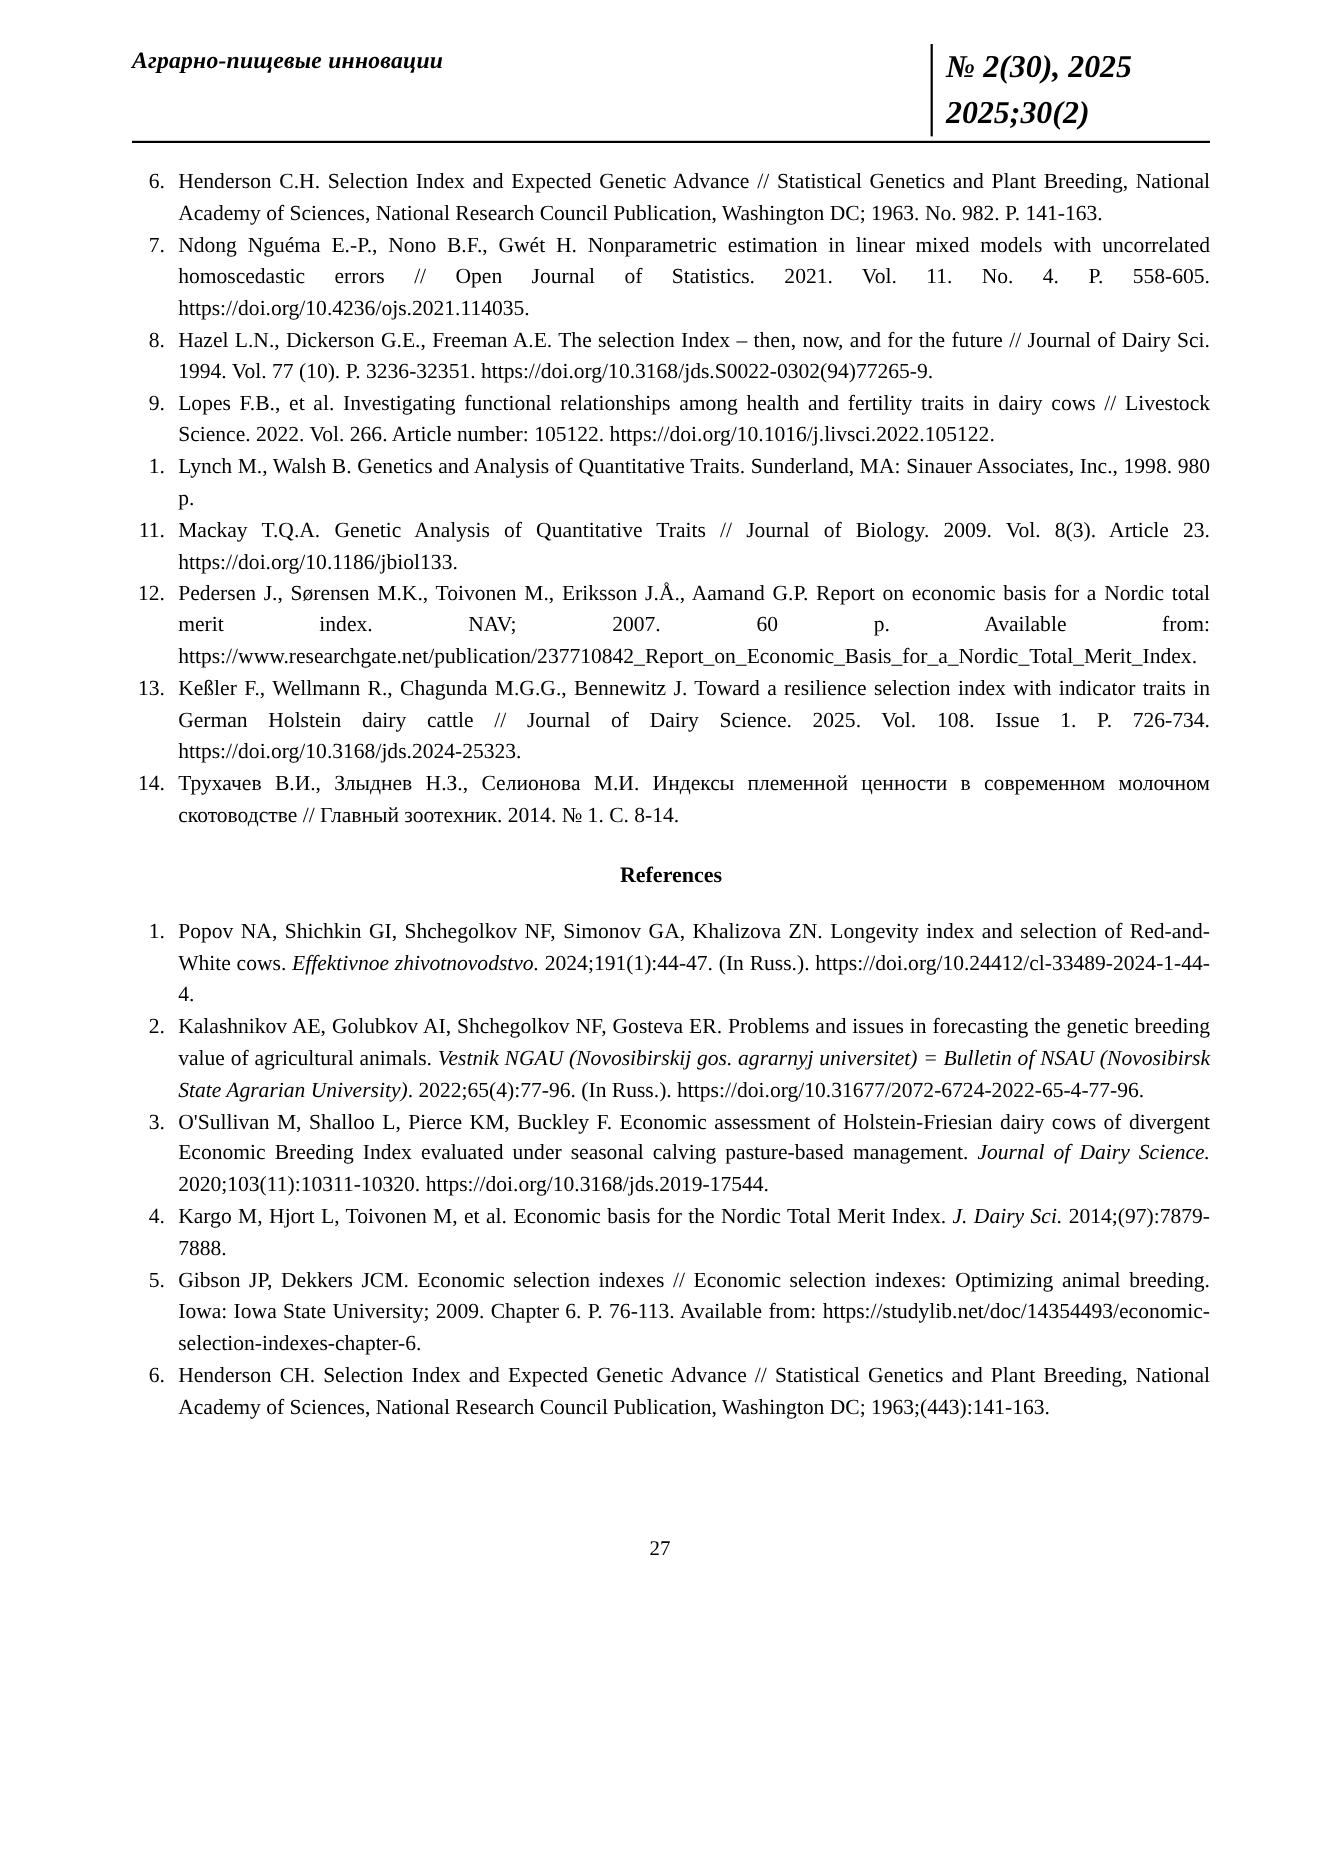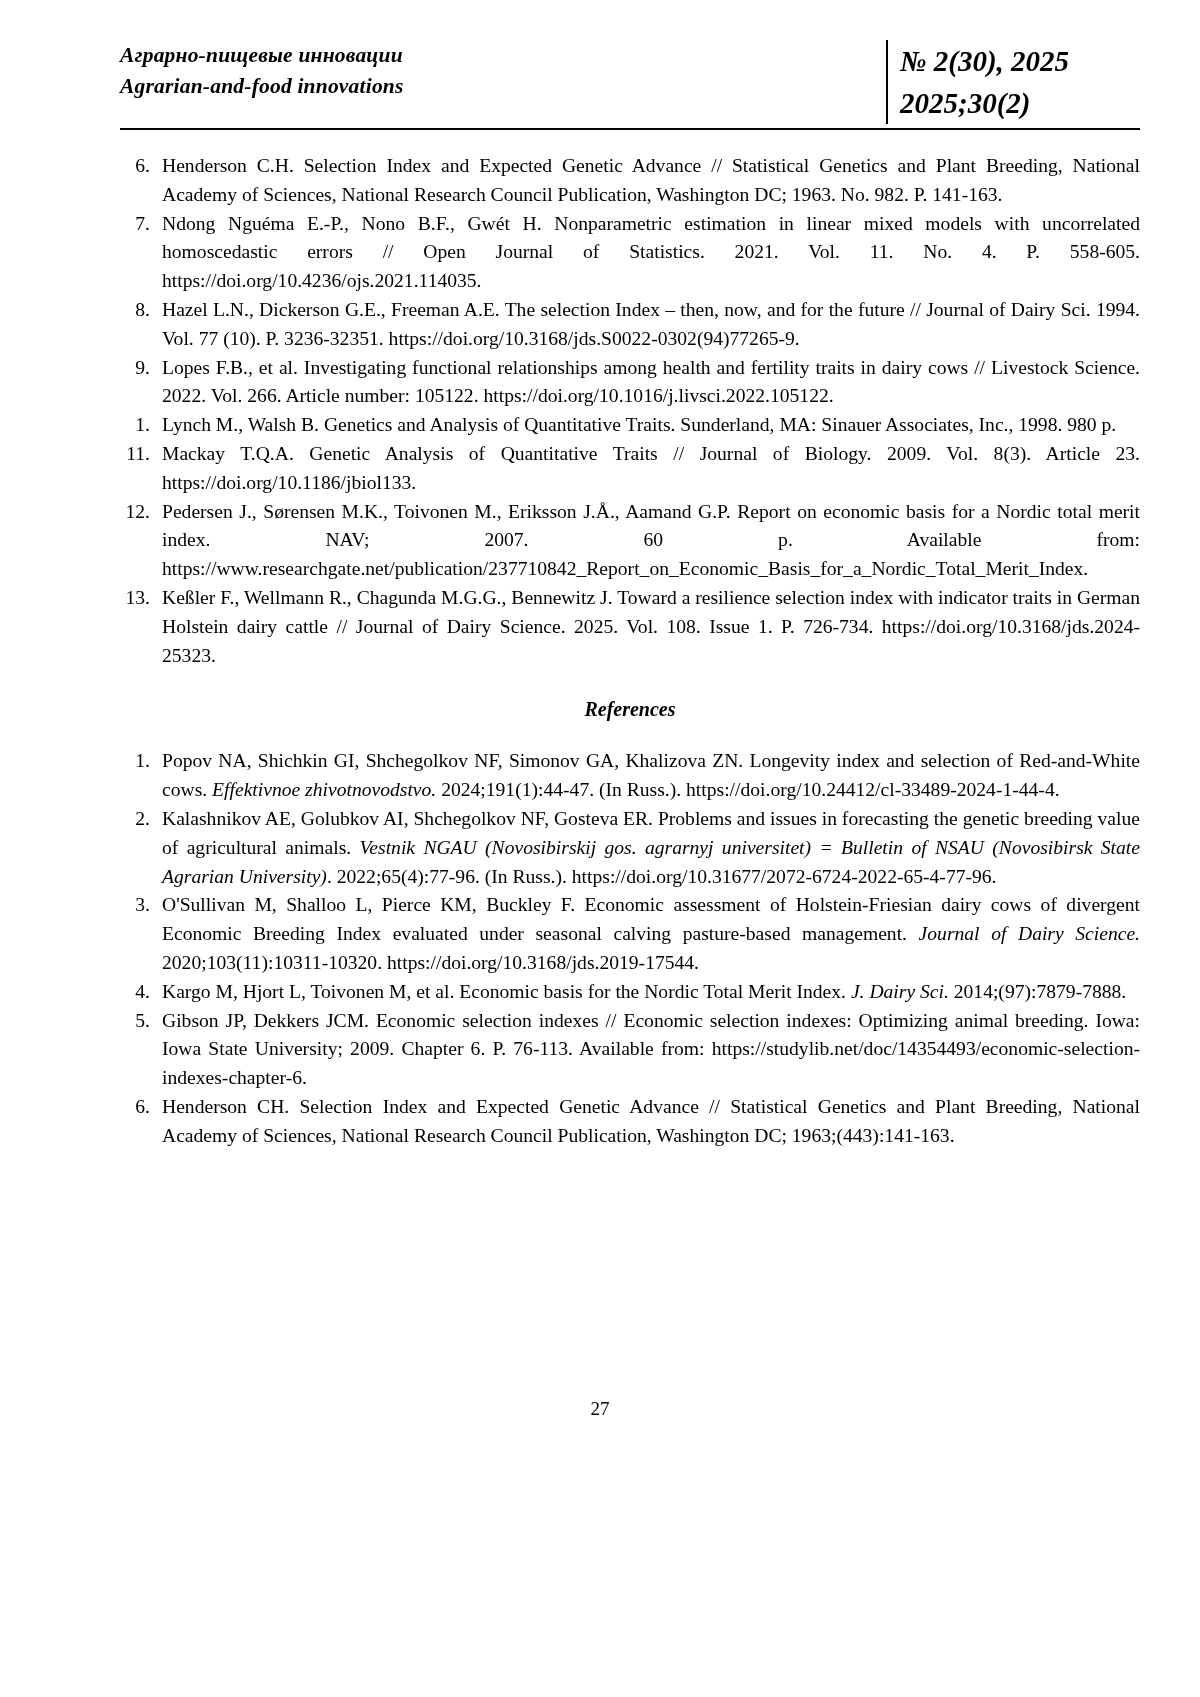--- a/index.html
+++ b/index.html
@@ -14,21 +14,21 @@
     color: #000000;
     position: relative;
     overflow: hidden;
   }
   .page {
     position: absolute;
     left: 0; top: 0;
     width: 1200px;
     height: 1448px;
     box-sizing: border-box;
-    padding: 40px 60px 0 120px;
+    padding: 40px 100px 0 120px;
   }
 
   
   .header {
     display: flex;
     align-items: flex-start;
     justify-content: space-between;
     border-bottom: 2.5px solid #000;
     padding-bottom: 4px;
     margin-bottom: 0;
@@ -78,21 +78,20 @@
     text-align: justify;
     text-justify: inter-word;
     hyphens: manual;
   }
   .ref-text i { }
 
   .list-top { margin-top: 22px; }
 
   .section-title {
     text-align: center;
-    font-style: italic;
     font-weight: bold;
     font-size: 20px;
     margin: 28px 0 26px 0;
   }
 
   .page-number {
     position: absolute;
     bottom: 28px;
     left: 0;
     width: 1200px;
@@ -101,21 +100,20 @@
   }
 </style>
 </head>
 <body>
 
 <div class="page">
 
   <div class="header">
     <div class="header-left">
       <div>Аграрно-пищевые инновации</div>
-      <div>Agrarian-and-food innovations</div>
     </div>
     <div class="header-right">
       <div>№ 2(30), 2025</div>
       <div>2025;30(2)</div>
     </div>
   </div>
 
   <ul class="ref-list list-top" id="bibliography-list">
       <li class="ref-item">
         <span class="ref-num">6.</span>
@@ -142,20 +140,24 @@
         <span class="ref-text">Mackay T.Q.A. Genetic Analysis of Quantitative Traits // Journal of Biology. 2009. Vol. 8(3). Article 23. https://doi.org/10.1186/jbiol133.</span>
       </li>
       <li class="ref-item">
         <span class="ref-num">12.</span>
         <span class="ref-text">Pedersen J., Sørensen M.K., Toivonen M., Eriksson J.Å., Aamand G.P. Report on economic basis for a Nordic total merit index. NAV; 2007. 60 p. Available from: https://www.researchgate.net/publication/237710842_Report_on_Economic_Basis_for_a_Nordic_Total_Merit_Index.</span>
       </li>
       <li class="ref-item">
         <span class="ref-num">13.</span>
         <span class="ref-text">Keßler F., Wellmann R., Chagunda M.G.G., Bennewitz J. Toward a resilience selection index with indicator traits in German Holstein dairy cattle // Journal of Dairy Science. 2025. Vol. 108. Issue 1. P. 726-734. https://doi.org/10.3168/jds.2024-25323.</span>
       </li>
+      <li class="ref-item">
+        <span class="ref-num">14.</span>
+        <span class="ref-text">Трухачев В.И., Злыднев Н.З., Селионова М.И. Индексы племенной ценности в современном молочном скотоводстве // Главный зоотехник. 2014. № 1. С. 8-14.</span>
+      </li>
     </ul>
 
   <div class="section-title">References</div>
 
   <ul class="ref-list" id="references-list">
       <li class="ref-item">
         <span class="ref-num">1.</span>
         <span class="ref-text">Popov NA, Shichkin GI, Shchegolkov NF, Simonov GA, Khalizova ZN. Longevity index and selection of Red-and-White cows. <i>Effektivnoe zhivotnovodstvo.</i> 2024;191(1):44-47. (In Russ.). https://doi.org/10.24412/cl-33489-2024-1-44-4.</span>
       </li>
       <li class="ref-item">

